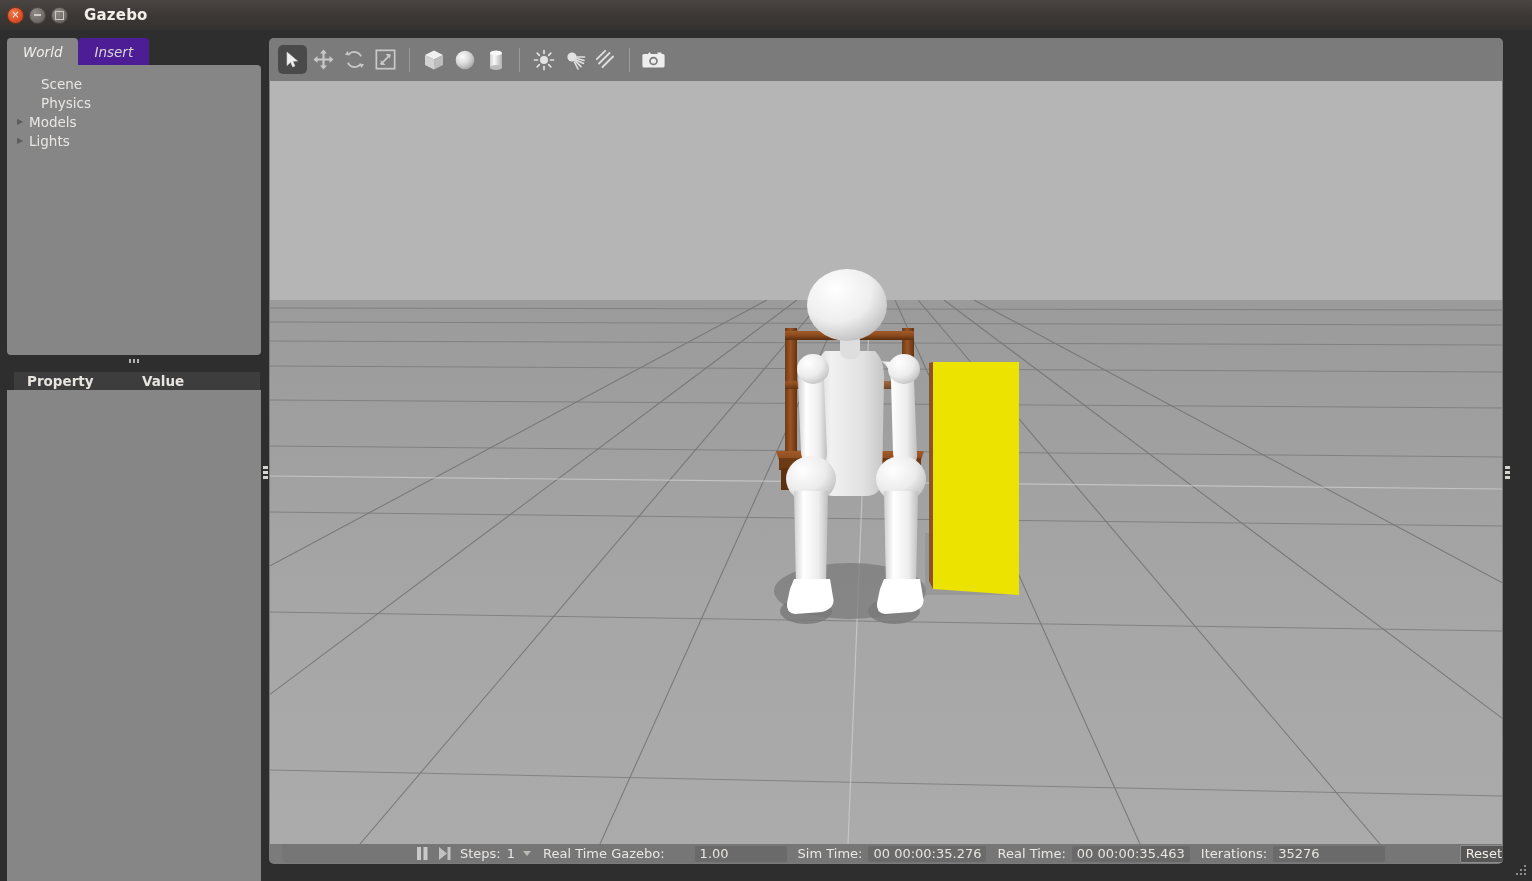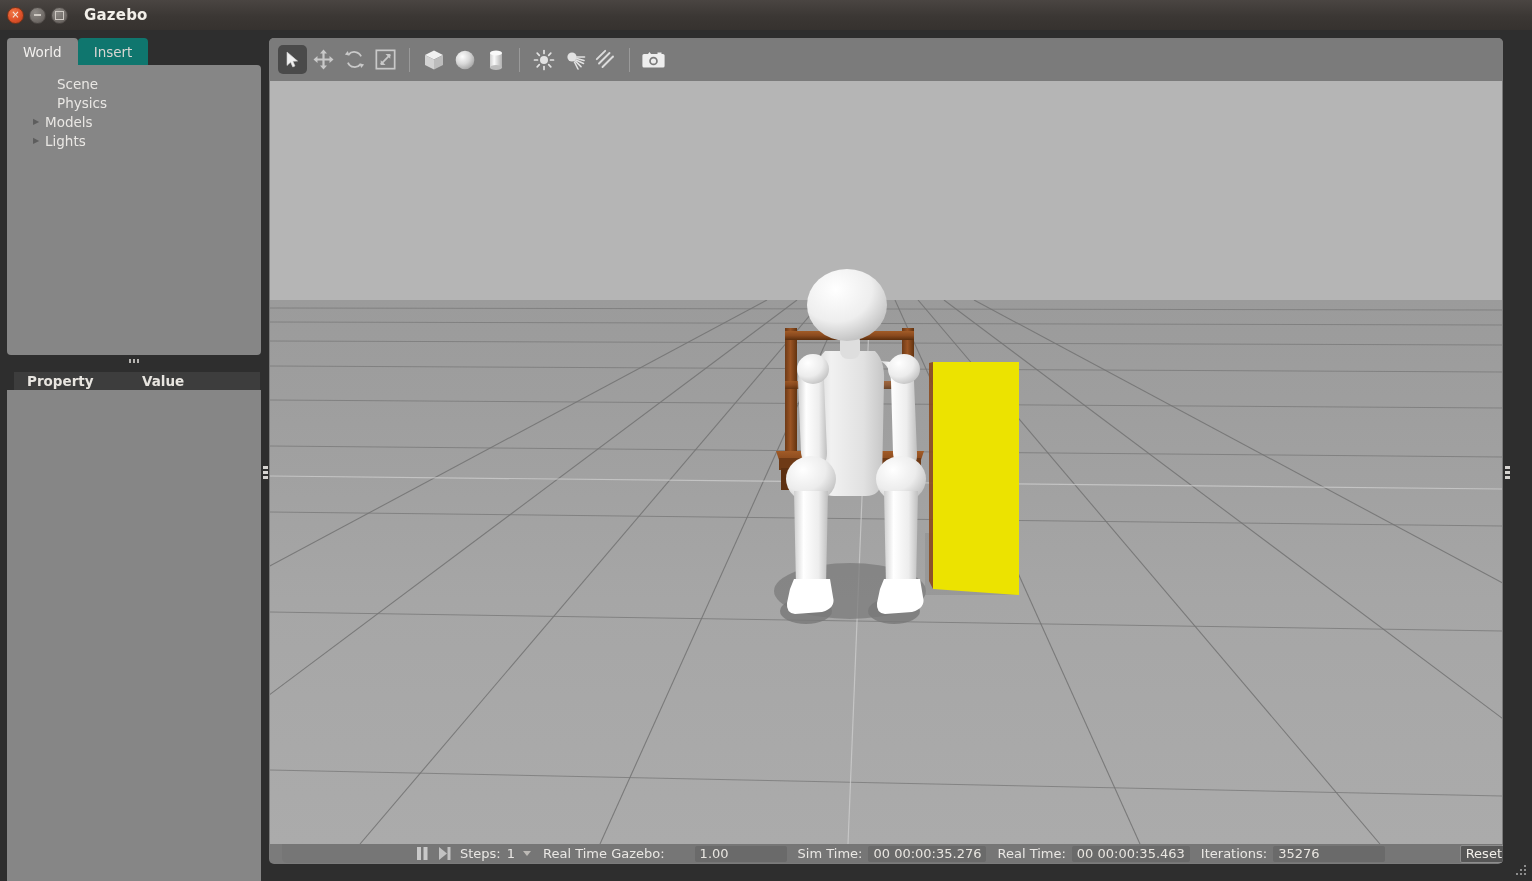--- a/index.html
+++ b/index.html
@@ -80,39 +80,39 @@
     position: absolute;
     left: 7px; top: 8px;
     width: 254px; height: 845px;
   }
   #tabbar {
     position: absolute;
     left: 0; top: 0;
     width: 254px; height: 27px;
     display: flex;
     align-items: flex-start;
+    font-style: italic;
   }
   .tab {
     height: 27px;
     padding: 0 16px;
     display: flex; align-items: center;
     font-size: 13.5px;
     color: #d6d3cf;
     border-radius: 4px 4px 0 0;
   }
   .tab.active { background: #868686; color: #f2f0ee; }
-  .tab.inactive { background: #0f766e; color: #d9d6d2; }
+  .tab.inactive { background: #4c1d95; color: #d9d6d2; }
 
   #panel-box {
     position: absolute;
     left: 0; top: 27px;
     width: 254px; height: 290px;
     background: #868686;
     border-radius: 0 4px 4px 4px;
-    padding-left: 16px;
   }
   #tree {
     padding: 9px 0 0 10px;
   }
   .tree-item {
     height: 19px;
     display: flex;
     align-items: center;
     font-size: 13.5px;
     color: #e9e7e4;

